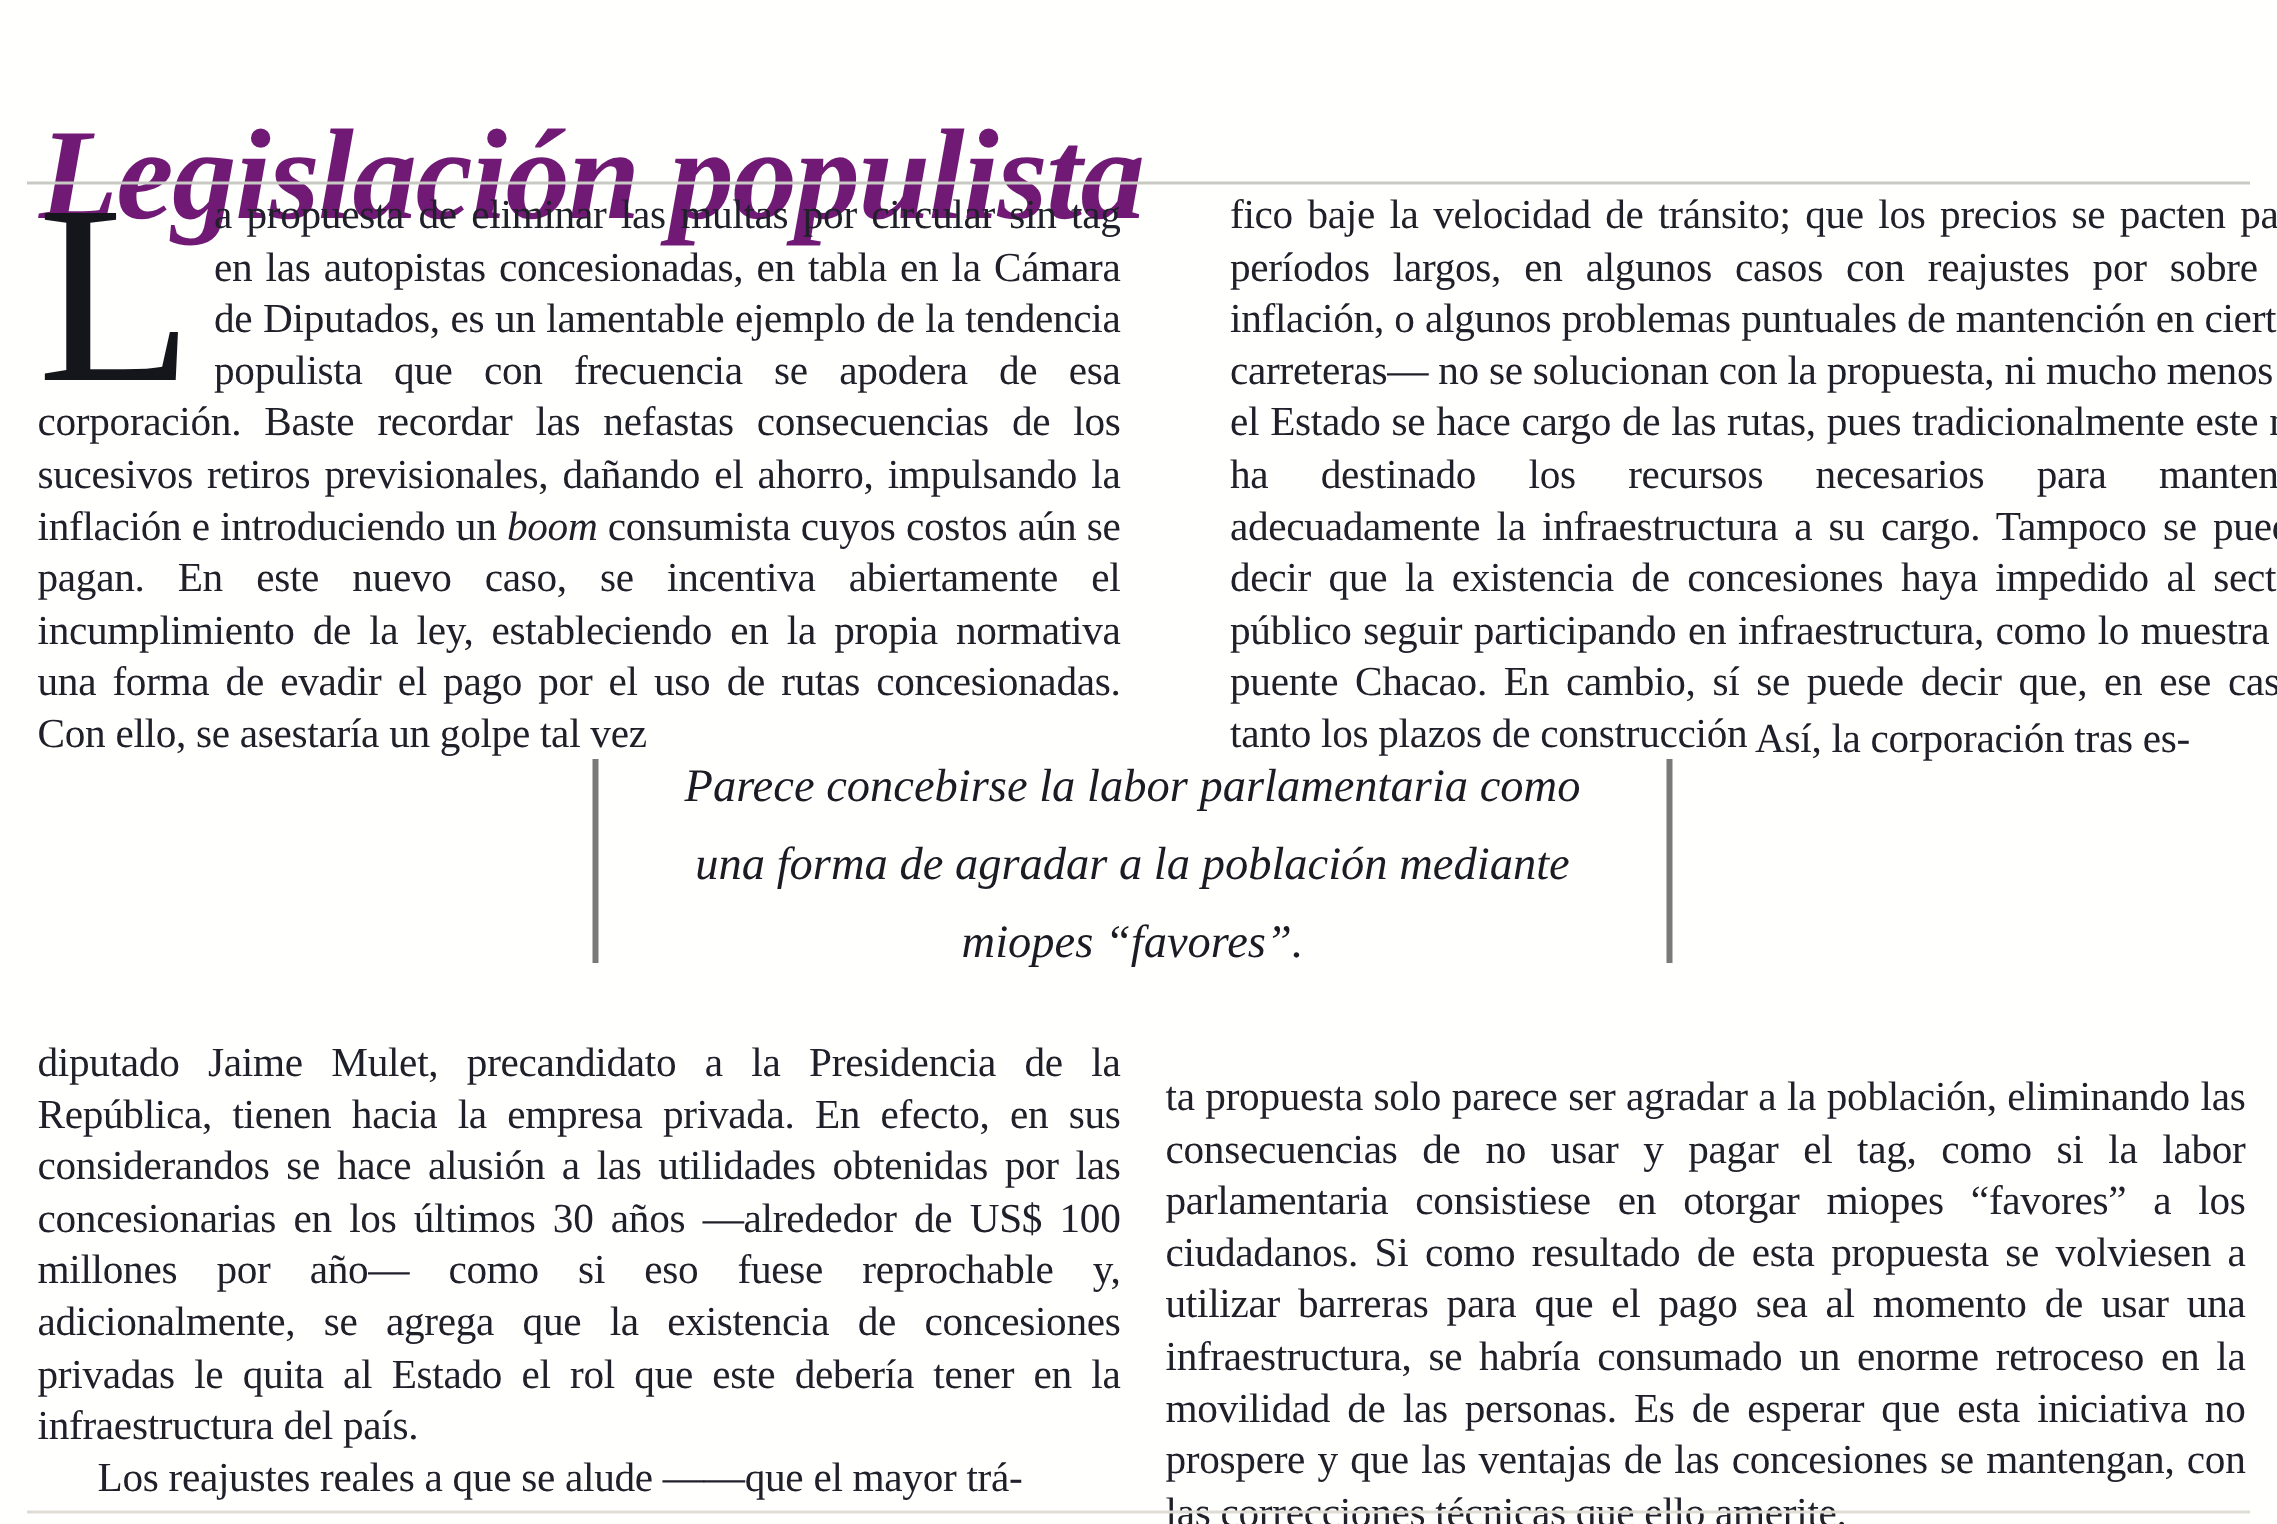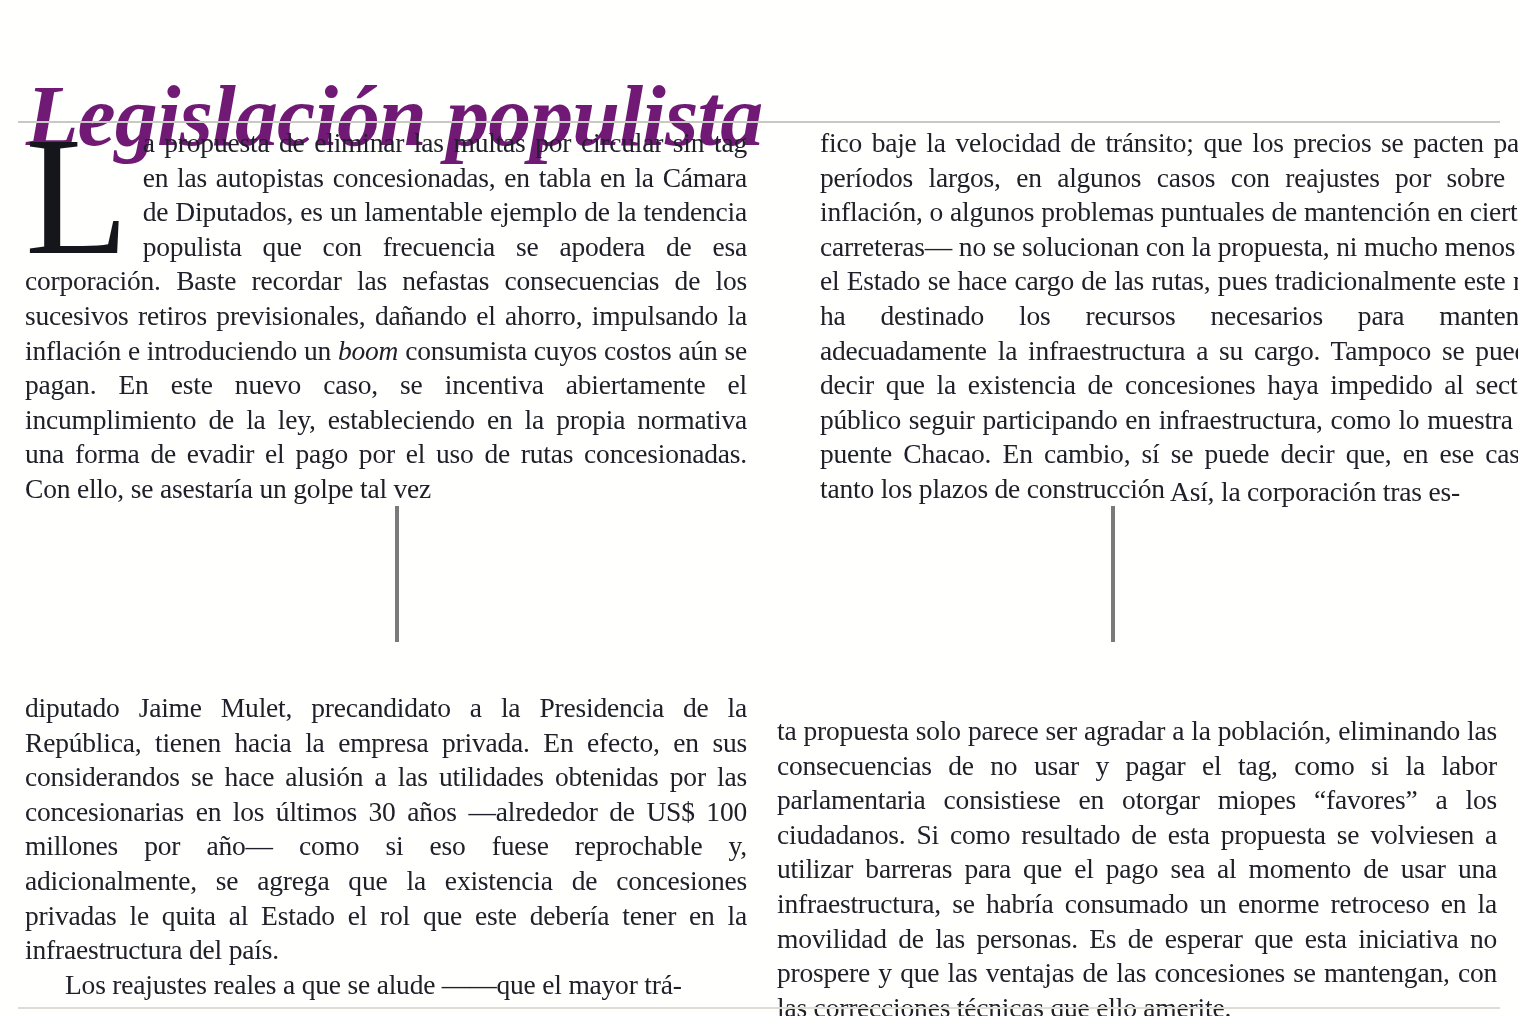--- a/index.html
+++ b/index.html
@@ -117,18 +117,19 @@
   <div class="body-block col-right-narrow">
     <p class="para indent">Así, la corporación tras es-</p>
   </div>
 
   <div class="body-block col-right-bottom">
     <p class="para">ta propuesta solo parece ser agradar a la población, eliminando las consecuencias de no usar y pagar el tag, como si la labor parlamentaria consistiese en otorgar miopes “favores” a los ciudadanos. Si como resultado de esta propuesta se volviesen a utilizar barreras para que el pago sea al momento de usar una infraestructura, se habría consumado un enorme retroceso en la movilidad de las personas. Es de esperar que esta iniciativa no prospere y que las ventajas de las concesiones se mantengan, con las correcciones técnicas que ello amerite.</p>
   </div>
 
   <div class="pull-quote">
     <div class="pq-bar pq-bar-left"></div>
+    <div class="pq-text">Parece concebirse la labor parlamentaria como una forma de agradar a la población mediante miopes “favores”.</div>
     <div class="pq-bar pq-bar-right"></div>
   </div>
 
   <div class="bottom-hairline"></div>
 
 </div>
 
 </body></html>

